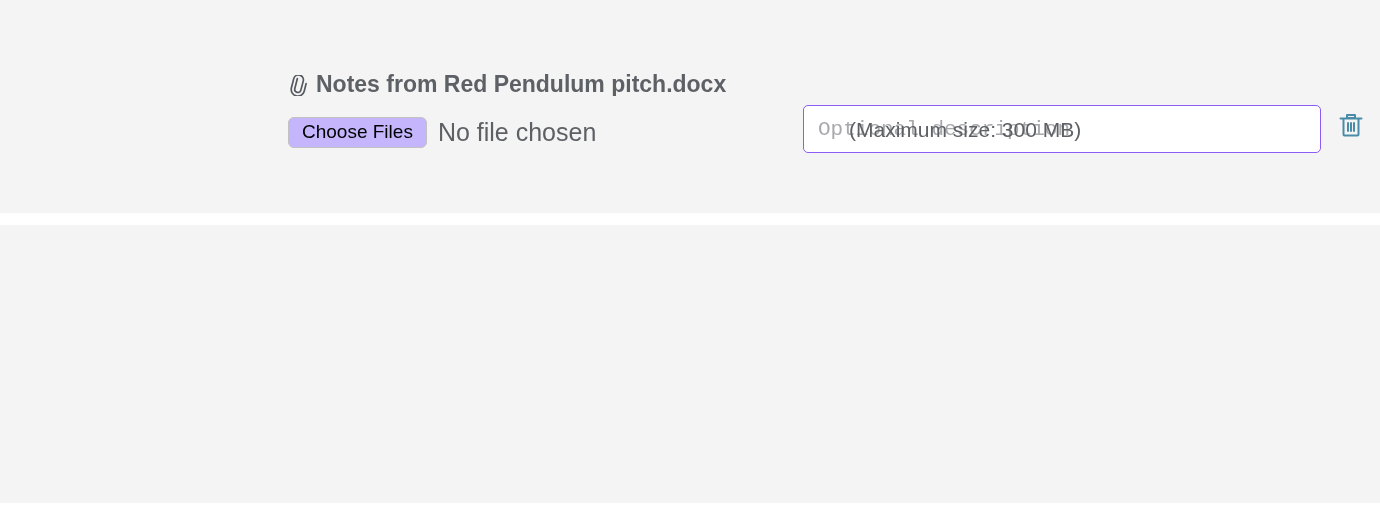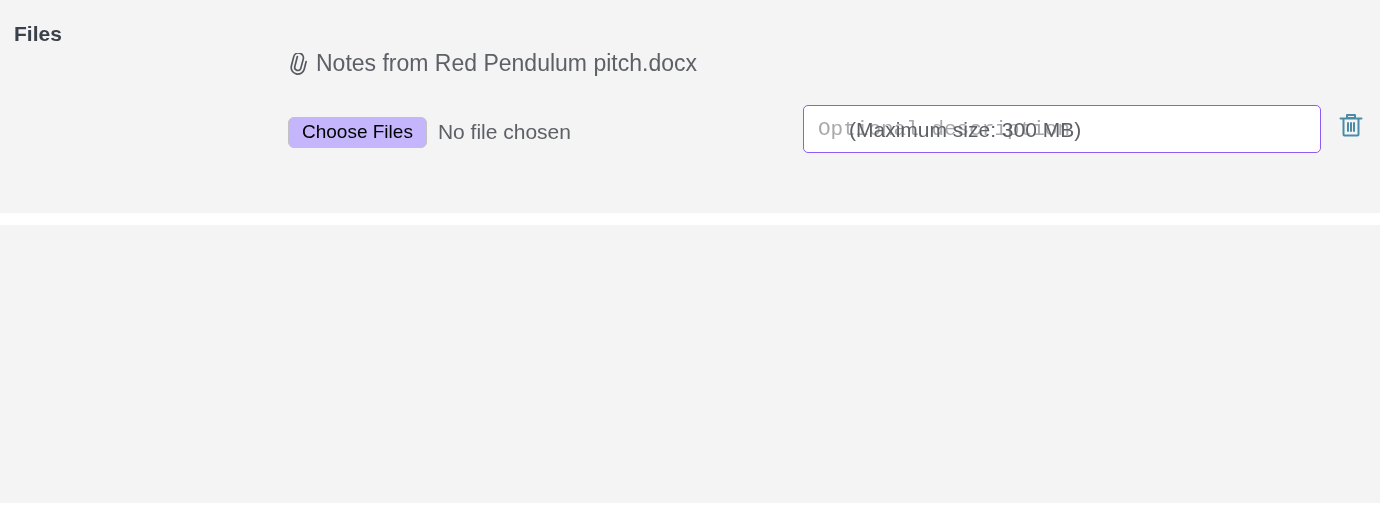--- a/index.html
+++ b/index.html
@@ -76,21 +76,22 @@
 
   .file-name-wrap {
     position: absolute;
     left: 288px;
     top: 0;
     width: 497px;
     height: 44px;
     overflow: hidden;
     white-space: nowrap;
     display: flex;
-    align-items: flex-start;
+    align-items: flex-end;
+    font-weight: bold;
   }
 
   .paperclip-icon {
     flex: 0 0 auto;
     width: 20px;
     height: 22px;
     margin-right: 8px;
     display: inline-block;
     position: relative;
     top: 1px;
@@ -151,41 +152,40 @@
     color: #000000;
     background: #c4b5fd;
     border: 1px solid #c2c2c2;
     border-radius: 6px;
     padding: 3px 13px 4px 13px;
     cursor: pointer;
     line-height: 1.15;
   }
 
   .no-file-text {
-    font-size: 21px;
+    font-size: 25px;
     color: #5d6166;
     margin-left: 11px;
   }
 
   .max-size {
     position: absolute;
     left: 849px;
     top: 118px;
     font-size: 21px;
     color: #5d6166;
   }
 </style>
 </head>
 <body>
 
 <div class="page">
 
   <div class="section section-files">
 
-    <div class="label-col label-files">Files</div>
 
     <div class="file-row">
 
       <div class="file-name-wrap">
         <span class="paperclip-icon">
           <svg width="20" height="22" viewBox="0 0 20 22" xmlns="http://www.w3.org/2000/svg">
             <g transform="rotate(-30 10 11)">
               <path d="M13.2 4.2 L6.0 11.6 a3.1 3.1 0 0 0 4.4 4.4 L17.0 9.4 a4.9 4.9 0 0 0 -7.0 -6.9 L3.4 9.3 a6.6 6.6 0 0 0 9.4 9.3 L18.2 13" fill="none" stroke="#54595f" stroke-width="1.7" stroke-linecap="round" stroke-linejoin="round"></path>
             </g>
           </svg>

